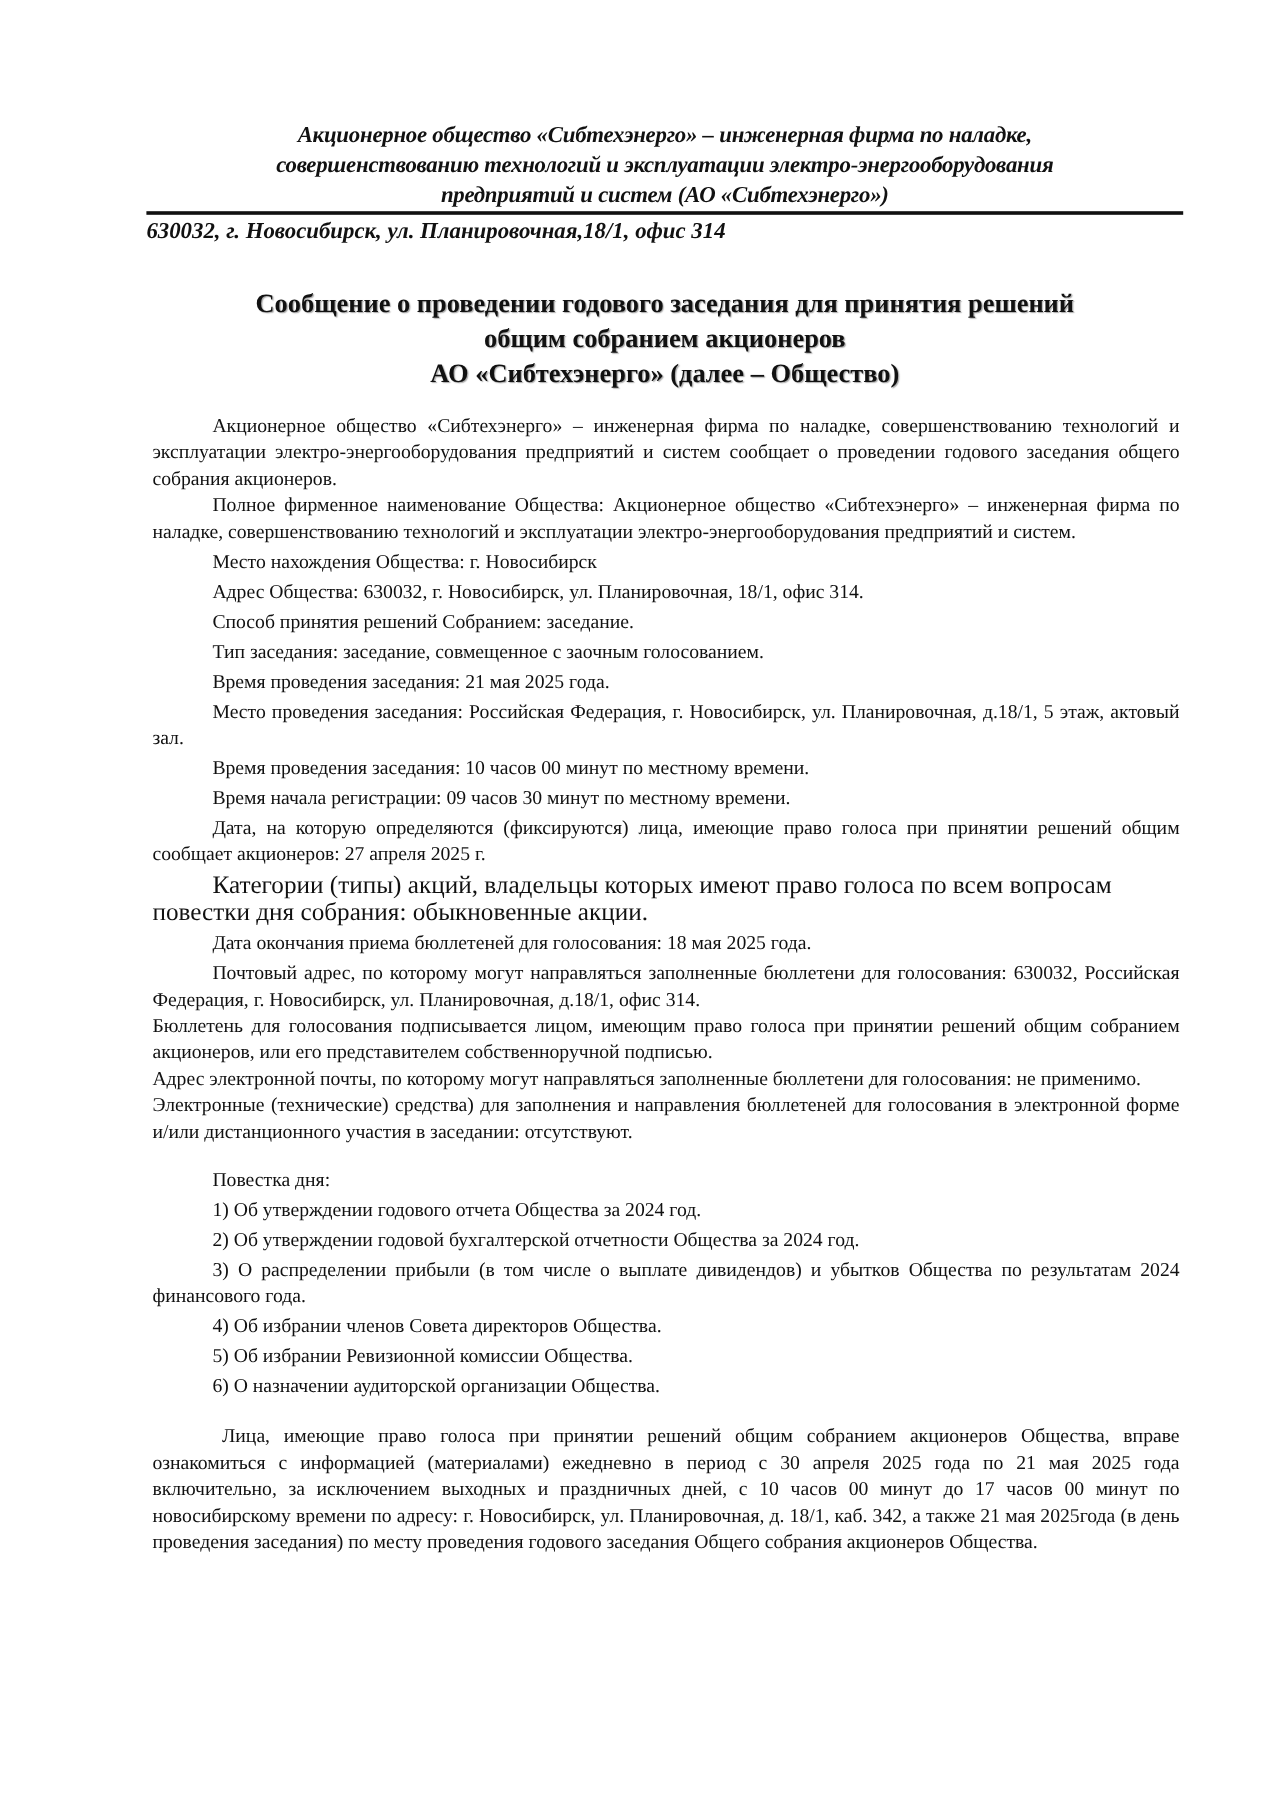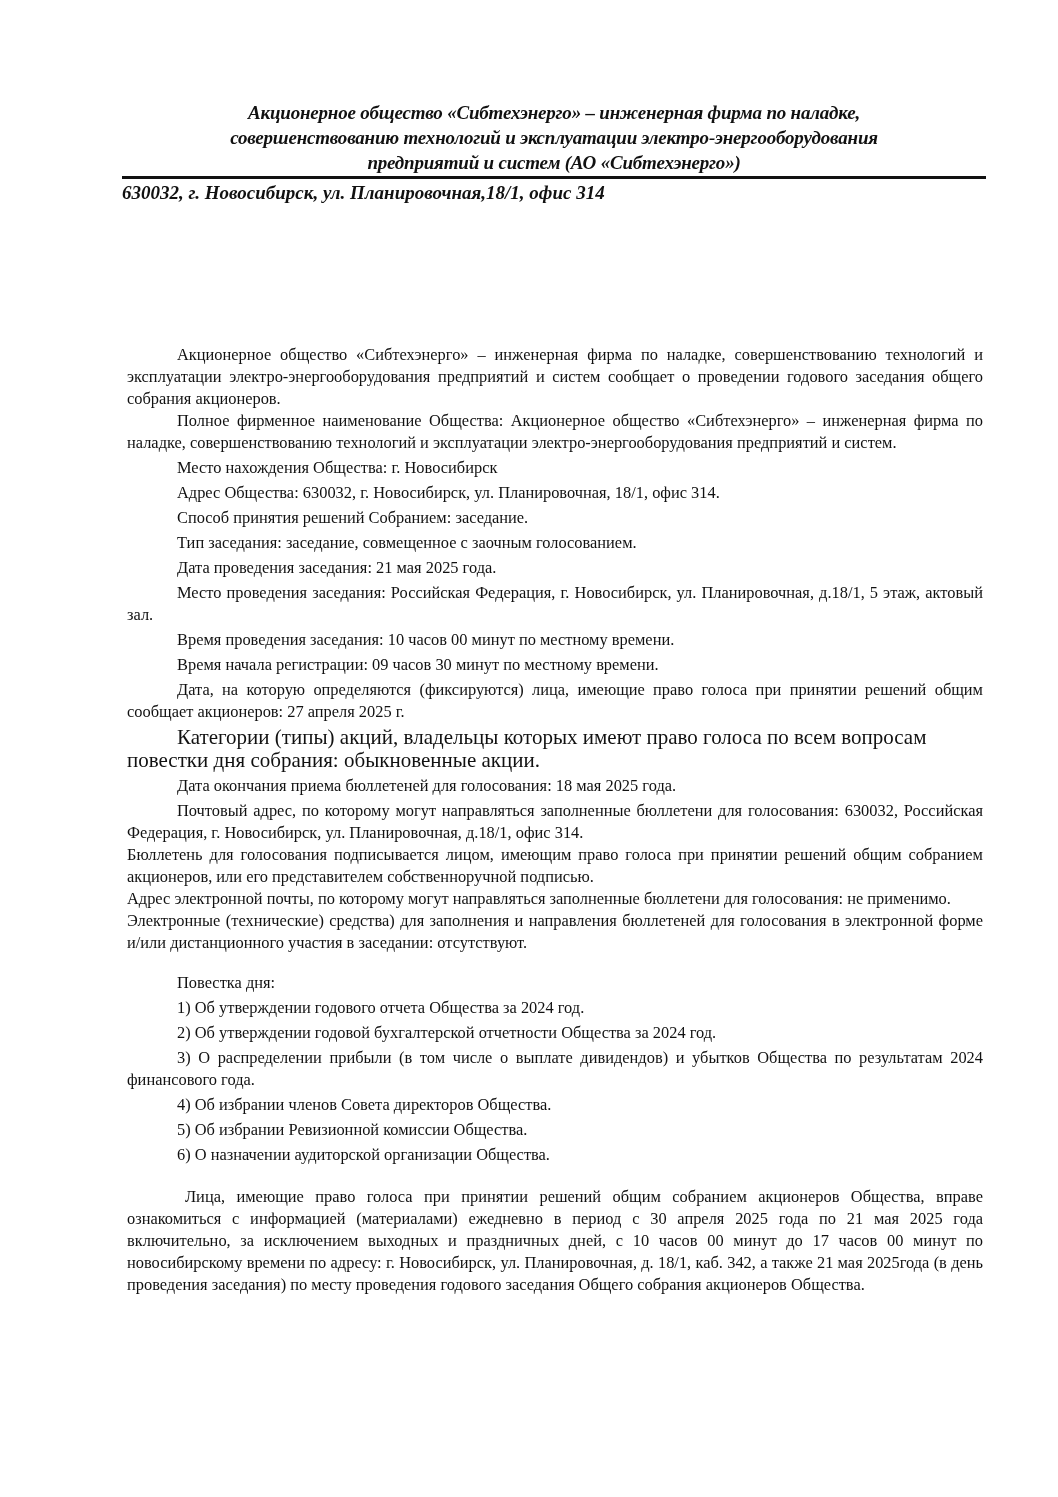--- a/index.html
+++ b/index.html
@@ -46,35 +46,40 @@
 <div class="page">
 
   <div class="header">
     <div>Акционерное общество «Сибтехэнерго» – инженерная фирма по наладке,</div>
     <div>совершенствованию технологий и эксплуатации электро-энергооборудования</div>
     <div>предприятий и систем (АО «Сибтехэнерго»)</div>
   </div>
   <div class="rule"></div>
   <div class="address">630032, г. Новосибирск, ул. Планировочная,18/1, офис 314</div>
 
+  <div class="title">
+    <div>Сообщение о проведении годового заседания для принятия решений</div>
+    <div>общим собранием акционеров</div>
+    <div>АО «Сибтехэнерго» (далее – Общество)</div>
+  </div>
 
   <div class="body">
     <p class="ind">Акционерное общество «Сибтехэнерго» – инженерная фирма по наладке, совершенствованию технологий и эксплуатации электро-энергооборудования предприятий и систем сообщает о проведении годового заседания общего собрания акционеров.</p>
 
     <p class="ind"><b>Полное фирменное наименование Общества</b><span>: </span><span>Акционерное общество «Сибтехэнерго» – инженерная фирма по наладке, совершенствованию технологий и эксплуатации электро-энергооборудования предприятий и систем.</span></p>
 
     <p class="ind sp"><b>Место нахождения Общества:</b><span> </span><span>г. Новосибирск</span></p>
 
     <p class="ind sp"><b>Адрес Общества:</b><span> </span><span>630032, г. Новосибирск, ул. Планировочная, 18/1, офис 314.</span></p>
 
     <p class="ind sp"><b>Способ принятия решений Собранием:</b><span> </span><span>заседание.</span></p>
 
     <p class="ind sp"><b>Тип заседания:</b><span> </span><span>заседание, совмещенное  с заочным голосованием.</span></p>
 
-    <p class="ind sp"><b>Дата проведения заседания:</b><span> </span><span>21 мая 2025 года.</span></p>
+    <p class="ind sp"><b>Время проведения заседания:</b><span> </span><span>21 мая 2025 года.</span></p>
 
     <p class="ind sp"><b>Место проведения заседания:</b><span> </span><span>Российская Федерация, г. Новосибирск, ул. Планировочная, д.18/1, 5 этаж, актовый зал.</span></p>
 
     <p class="ind sp"><b>Время проведения заседания</b><span>: </span><span>10 часов 00 минут по местному времени.</span></p>
 
     <p class="ind sp"><b>Время начала регистрации:</b><span> </span><span>09 часов 30 минут по местному времени.</span></p>
 
     <p class="ind sp"><b>Дата, на которую определяются (фиксируются) лица, имеющие право голоса при принятии решений общим сообщает акционеров:</b><span> </span><span>27 апреля 2025 г.</span></p>
 
     <p class="ind sp big" style="text-align:left;"><b>Категории (типы) акций, владельцы которых имеют право голоса по всем вопросам повестки дня собрания</b><span>: </span><span>обыкновенные  акции.</span></p>

